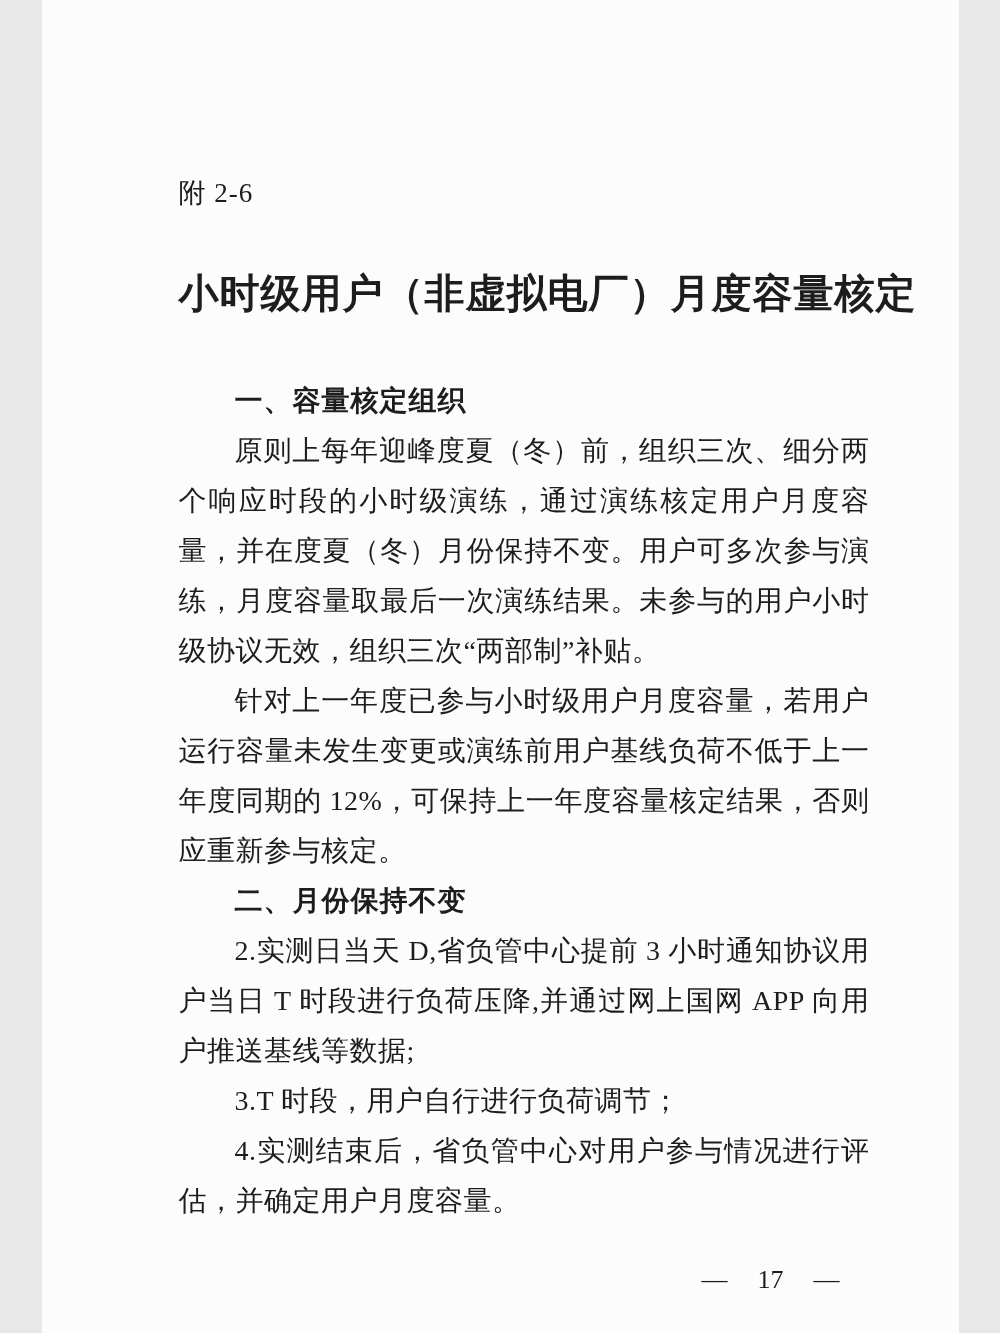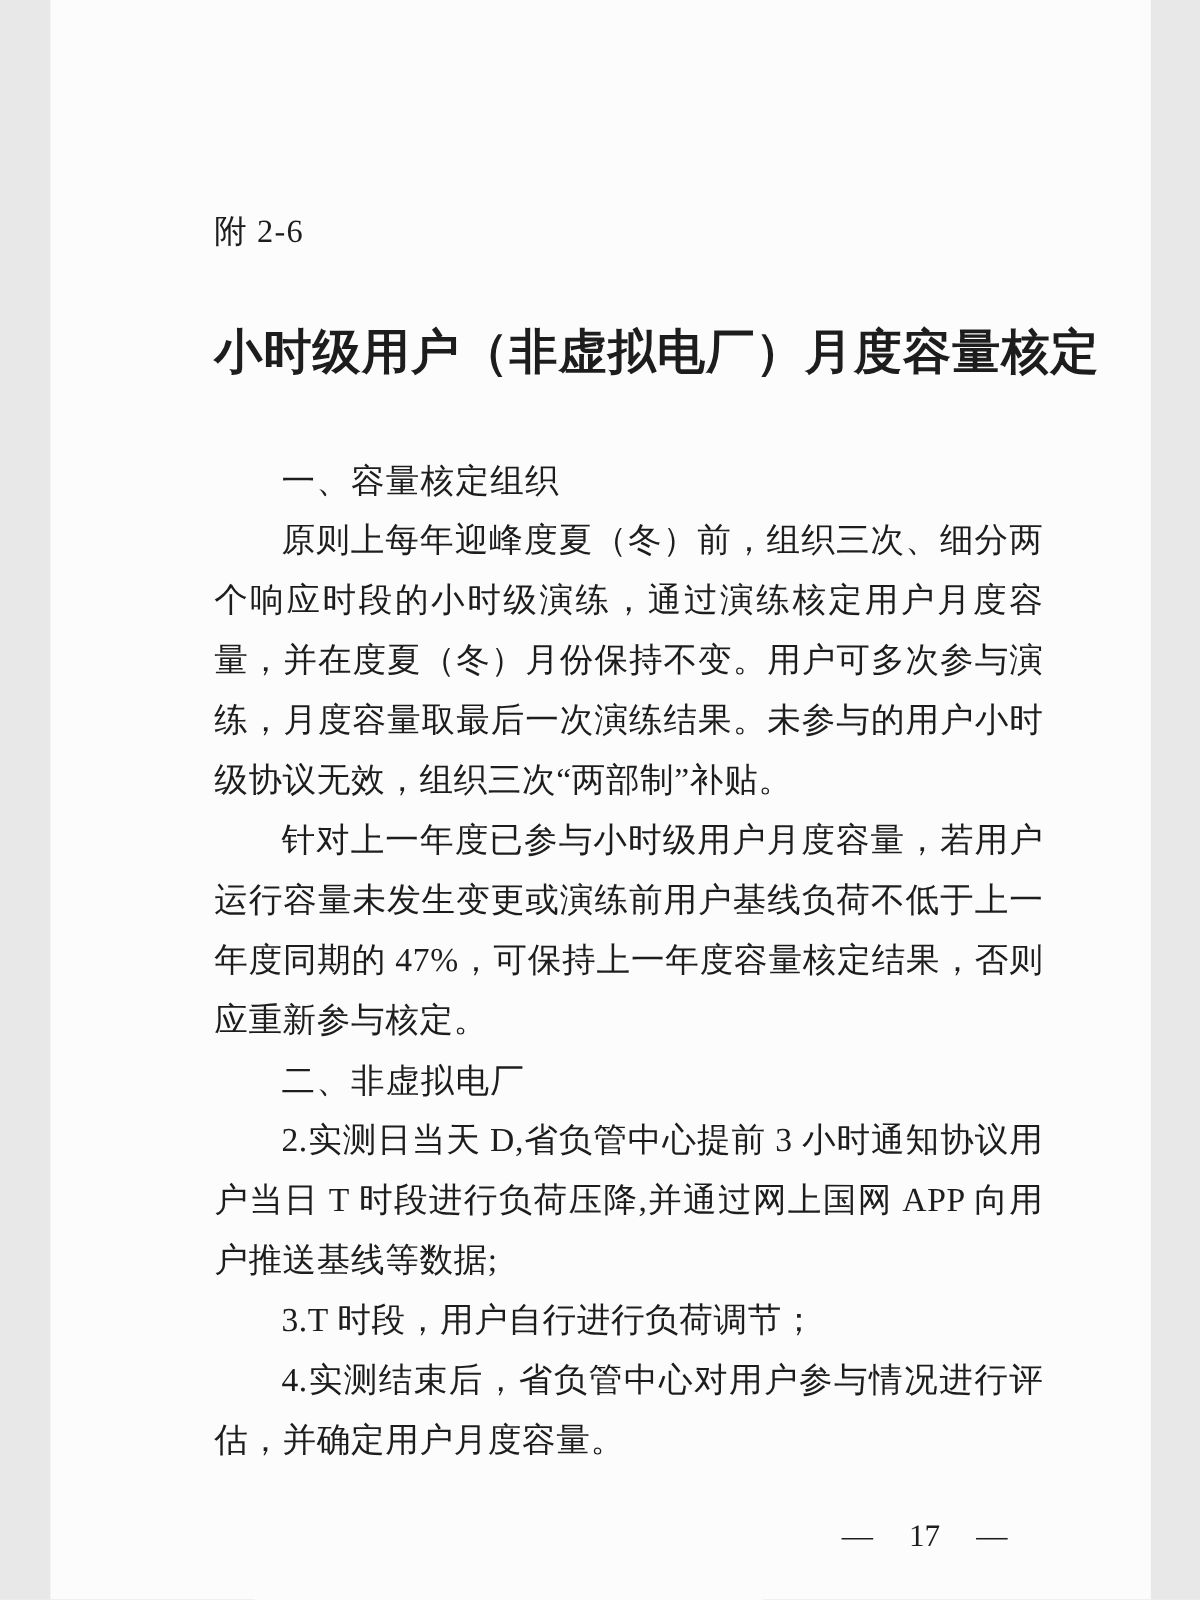--- a/index.html
+++ b/index.html
@@ -32,21 +32,21 @@
     text-align: center;
     letter-spacing: 1px;
     white-space: nowrap;
   }
   .body-block {
     margin-top: 54px;
   }
   .section-heading {
     margin: 0;
     font-family: "Liberation Sans", "DejaVu Sans", sans-serif;
-    font-weight: 400;
+    font-weight: 700;
     font-size: 28px;
     line-height: 50px;
     text-indent: 2em;
     letter-spacing: 1px;
   }
   p.body-text {
     margin: 0;
     font-size: 28px;
     line-height: 50px;
     text-indent: 2em;
@@ -74,23 +74,23 @@
 <div class="page">
 
   <div class="attachment-label">附 2-6</div>
 
   <h1 class="doc-title">小时级用户（非虚拟电厂）月度容量核定</h1>
 
   <div class="body-block">
 
     <h2 class="section-heading">一、容量核定组织</h2>
     <p class="body-text">原则上每年迎峰度夏（冬）前，组织三次、细分两个响应时段的小时级演练，通过演练核定用户月度容量，并在度夏（冬）月份保持不变。用户可多次参与演练，月度容量取最后一次演练结果。未参与的用户小时级协议无效，组织三次“两部制”补贴。</p>
-    <p class="body-text">针对上一年度已参与小时级用户月度容量，若用户运行容量未发生变更或演练前用户基线负荷不低于上一年度同期的 47%，可保持上一年度容量核定结果，否则应重新参与核定。</p>
+    <p class="body-text">针对上一年度已参与小时级用户月度容量，若用户运行容量未发生变更或演练前用户基线负荷不低于上一年度同期的 12%，可保持上一年度容量核定结果，否则应重新参与核定。</p>
 
-    <h2 class="section-heading">二、非虚拟电厂</h2>
+    <h2 class="section-heading">二、月份保持不变</h2>
     <p class="body-text">2.实测日当天 D,省负管中心提前 3 小时通知协议用户当日 T 时段进行负荷压降,并通过网上国网 APP 向用户推送基线等数据;</p>
     <p class="body-text">3.T 时段，用户自行进行负荷调节；</p>
     <p class="body-text">4.实测结束后，省负管中心对用户参与情况进行评估，并确定用户月度容量。</p>
 
   </div>
 
   <div class="footer">
     <span class="dash">—</span>
     <span class="num">17</span>
     <span class="dash">—</span>

